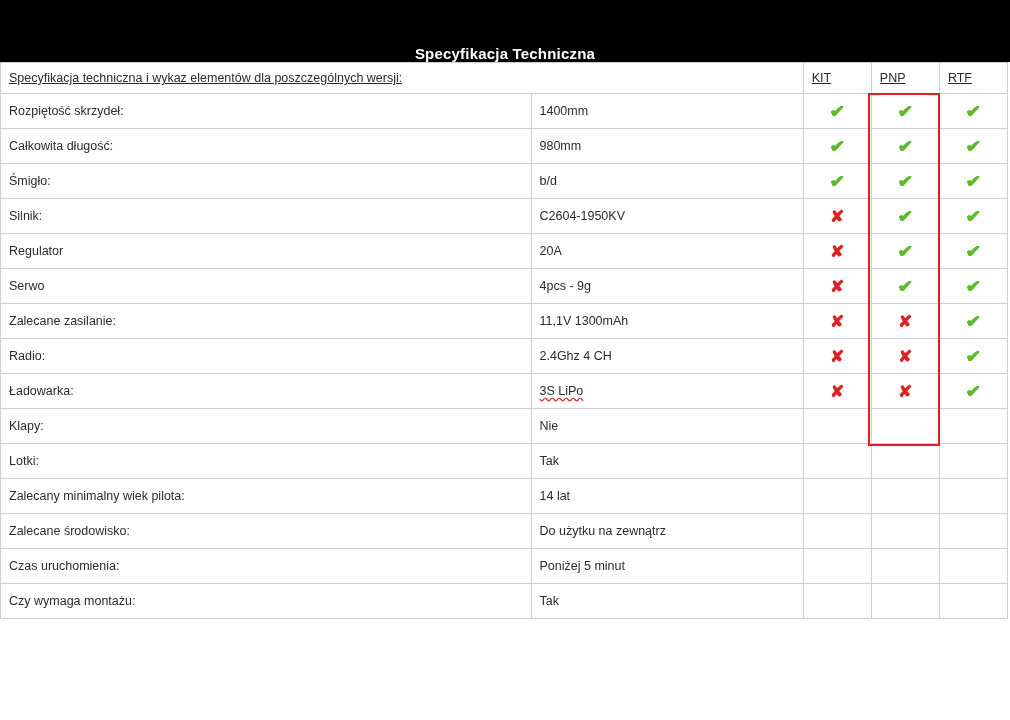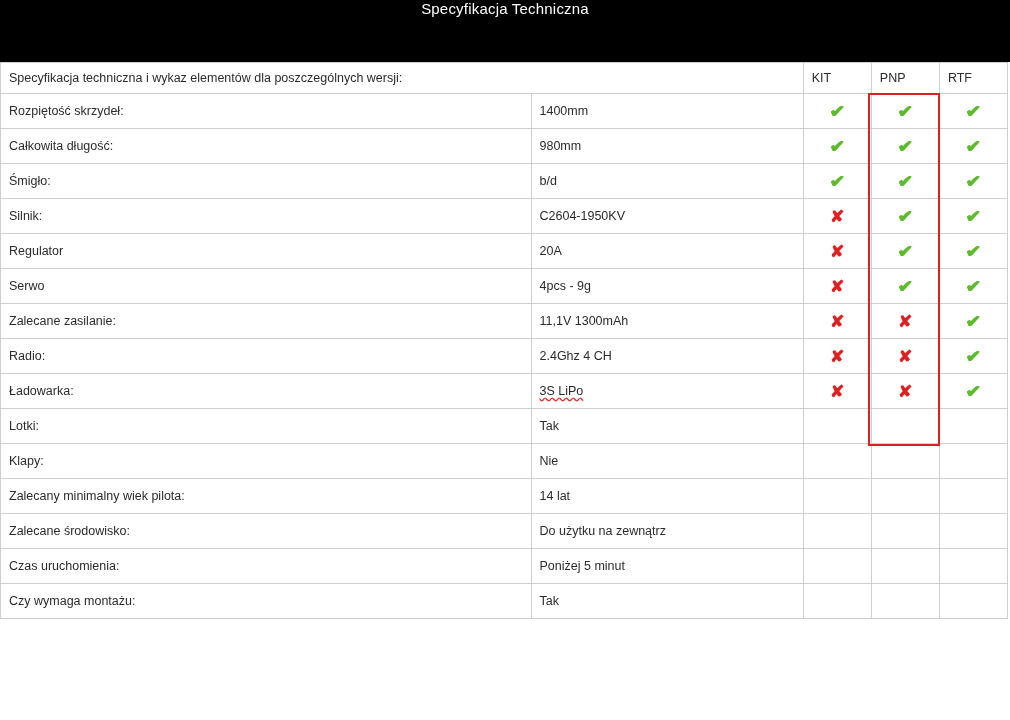--- a/index.html
+++ b/index.html
@@ -18,23 +18,23 @@
   }
   .sheet {
     width: 1010px;
     position: relative;
   }
   .title-bar {
     background: #000000;
     color: #ffffff;
     height: 62px;
     display: flex;
-    align-items: flex-start;
+    align-items: flex-end;
     justify-content: center;
-    font-weight: normal;
+    font-weight: bold;
     font-size: 15px;
     letter-spacing: 0.2px;
   }
   table.spec {
     border-collapse: collapse;
     width: 1008px;
     table-layout: fixed;
     background: #ffffff;
   }
   table.spec td {
@@ -49,20 +49,21 @@
   col.c-label  { width: 530px; }
   col.c-value  { width: 272px; }
   col.c-kit    { width: 68px; }
   col.c-pnp    { width: 68px; }
   col.c-rtf    { width: 68px; }
 
   tr.header-row td {
     height: 30px;
     font-size: 12.5px;
     color: #2b2b2b;
+    text-decoration: underline;
   }
   td.mark {
     text-align: center;
     padding: 0;
   }
   .tick {
     color: #5cbd2a;
     font-size: 15px;
     font-weight: bold;
     line-height: 1;
@@ -185,34 +186,34 @@
           <td class="mark"><span class="tick">✔</span></td>
         </tr>
         <tr>
           <td>Ładowarka:</td>
           <td><span class="spell">3S LiPo</span></td>
           <td class="mark"><span class="cross">✘</span></td>
           <td class="mark"><span class="cross">✘</span></td>
           <td class="mark"><span class="tick">✔</span></td>
         </tr>
         <tr>
+          <td>Klapy:</td>
+          <td>Nie</td>
+          <td class="mark"></td>
+          <td class="mark"></td>
+          <td class="mark"></td>
+        </tr>
+        <tr>
           <td>Lotki:</td>
           <td>Tak</td>
           <td class="mark"></td>
           <td class="mark"></td>
           <td class="mark"></td>
         </tr>
         <tr>
-          <td>Klapy:</td>
-          <td>Nie</td>
-          <td class="mark"></td>
-          <td class="mark"></td>
-          <td class="mark"></td>
-        </tr>
-        <tr>
           <td>Zalecany minimalny wiek pilota:</td>
           <td>14 lat</td>
           <td class="mark"></td>
           <td class="mark"></td>
           <td class="mark"></td>
         </tr>
         <tr>
           <td>Zalecane środowisko:</td>
           <td>Do użytku na zewnątrz</td>
           <td class="mark"></td>

